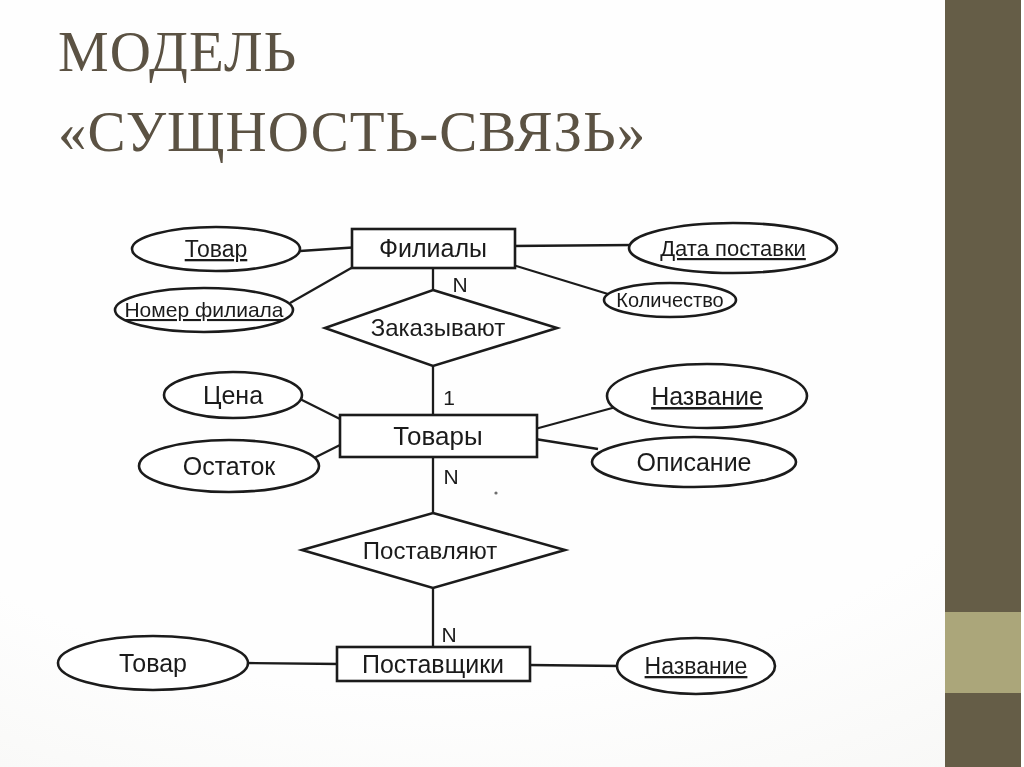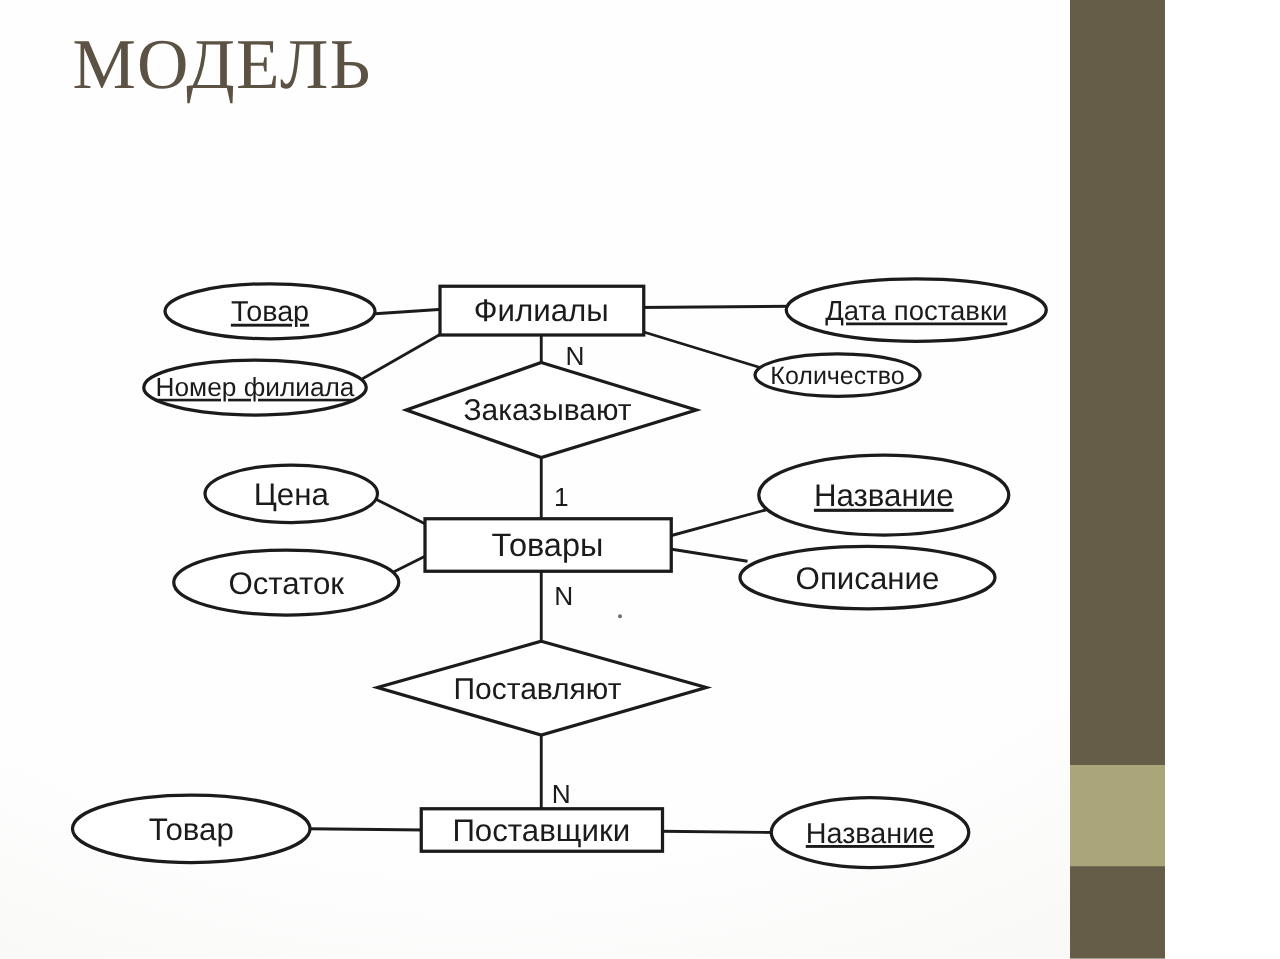--- a/index.html
+++ b/index.html
@@ -5,21 +5,21 @@
   html, body {
     margin: 0;
     padding: 0;
     width: 1024px;
     height: 767px;
     overflow: hidden;
     font-family: "Liberation Sans", sans-serif;
   }
   .slide {
     position: relative;
-    width: 932px;
+    width: 1021px;
     height: 767px;
     background:
       radial-gradient(ellipse 130% 110% at 42% 35%, #fefefe 50%, #f6f6f4 78%, #e9e9e7 100%);
   }
   
   .accent-bar {
     position: absolute;
     top: 0;
     right: 0;
     width: 76px;
@@ -78,20 +78,21 @@
     text-anchor: middle;
   }
 </style>
 </head>
 <body>
 
 <div class="slide">
 
   <div class="title">
     <div>МОДЕЛЬ</div>
+    <div>«СУЩНОСТЬ-СВЯЗЬ»</div>
   </div>
 
   <svg class="diagram" viewBox="0 0 1024 767">
 
     <line class="connector" x1="300" y1="251" x2="360" y2="247"></line>
     <line class="connector" x1="510" y1="246" x2="634" y2="245"></line>
     <line class="connector" x1="513" y1="265" x2="608" y2="294"></line>
     <line class="connector" x1="290" y1="303" x2="360" y2="263"></line>
     <line class="connector" x1="433" y1="266" x2="433" y2="293"></line>
     <line class="connector" x1="433" y1="364" x2="433" y2="417"></line>

